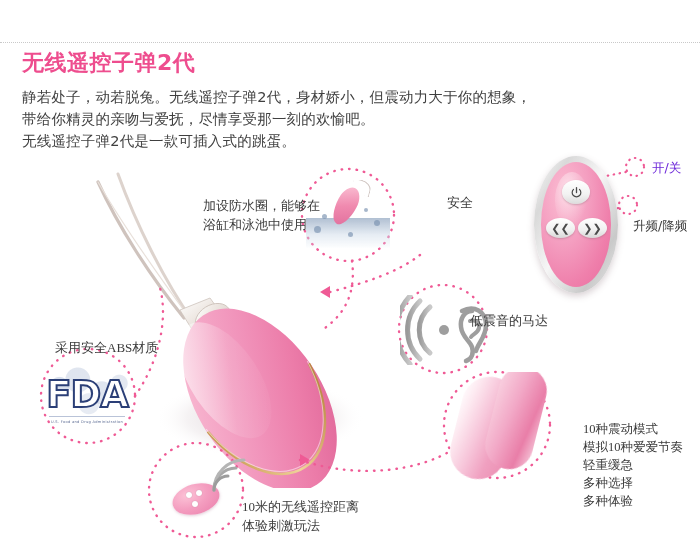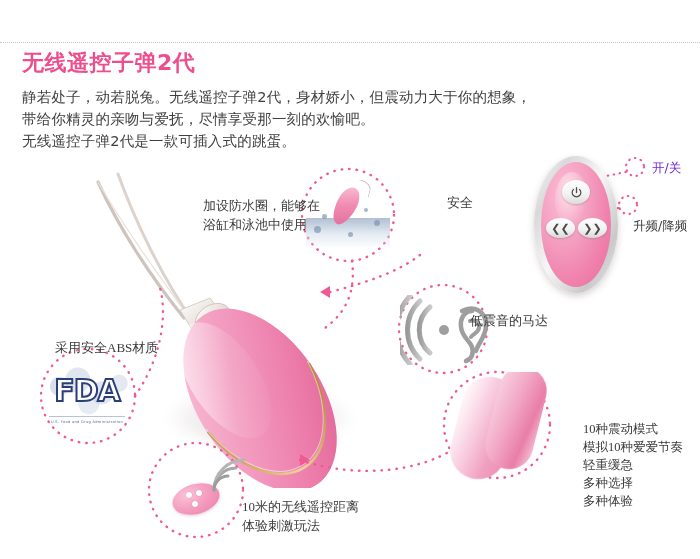--- a/index.html
+++ b/index.html
@@ -94,21 +94,21 @@
       radial-gradient(circle at 20% 35%, rgba(186,198,220,0.55) 0 9px, rgba(0,0,0,0) 10px),
       radial-gradient(circle at 40% 25%, rgba(186,198,220,0.45) 0 12px, rgba(0,0,0,0) 13px),
       radial-gradient(circle at 66% 45%, rgba(186,198,220,0.45) 0 11px, rgba(0,0,0,0) 12px),
       radial-gradient(circle at 85% 30%, rgba(186,198,220,0.4) 0 8px, rgba(0,0,0,0) 9px),
       radial-gradient(circle at 52% 62%, rgba(186,198,220,0.35) 0 10px, rgba(0,0,0,0) 11px);
     filter:blur(0.6px);
   }
   .fda-text{
     position:absolute;left:7px;top:13px;width:86px;
     font-family:"DejaVu Sans","Liberation Sans",sans-serif;
-    font-size:30px;font-weight:bold;letter-spacing:-1px;
+    font-size:37px;font-weight:bold;letter-spacing:-1px;
     color:#ffffff;
     -webkit-text-stroke:2px #2b3f77;
     text-align:center;
   }
   .fda-sub{
     position:absolute;left:0;top:60px;width:100px;text-align:center;
     font-size:3.6px;color:#5b6b93;letter-spacing:0.3px;
   }
   .fda-rule{position:absolute;left:12px;top:56px;width:76px;height:1px;background:#b9c3d8;}
 

